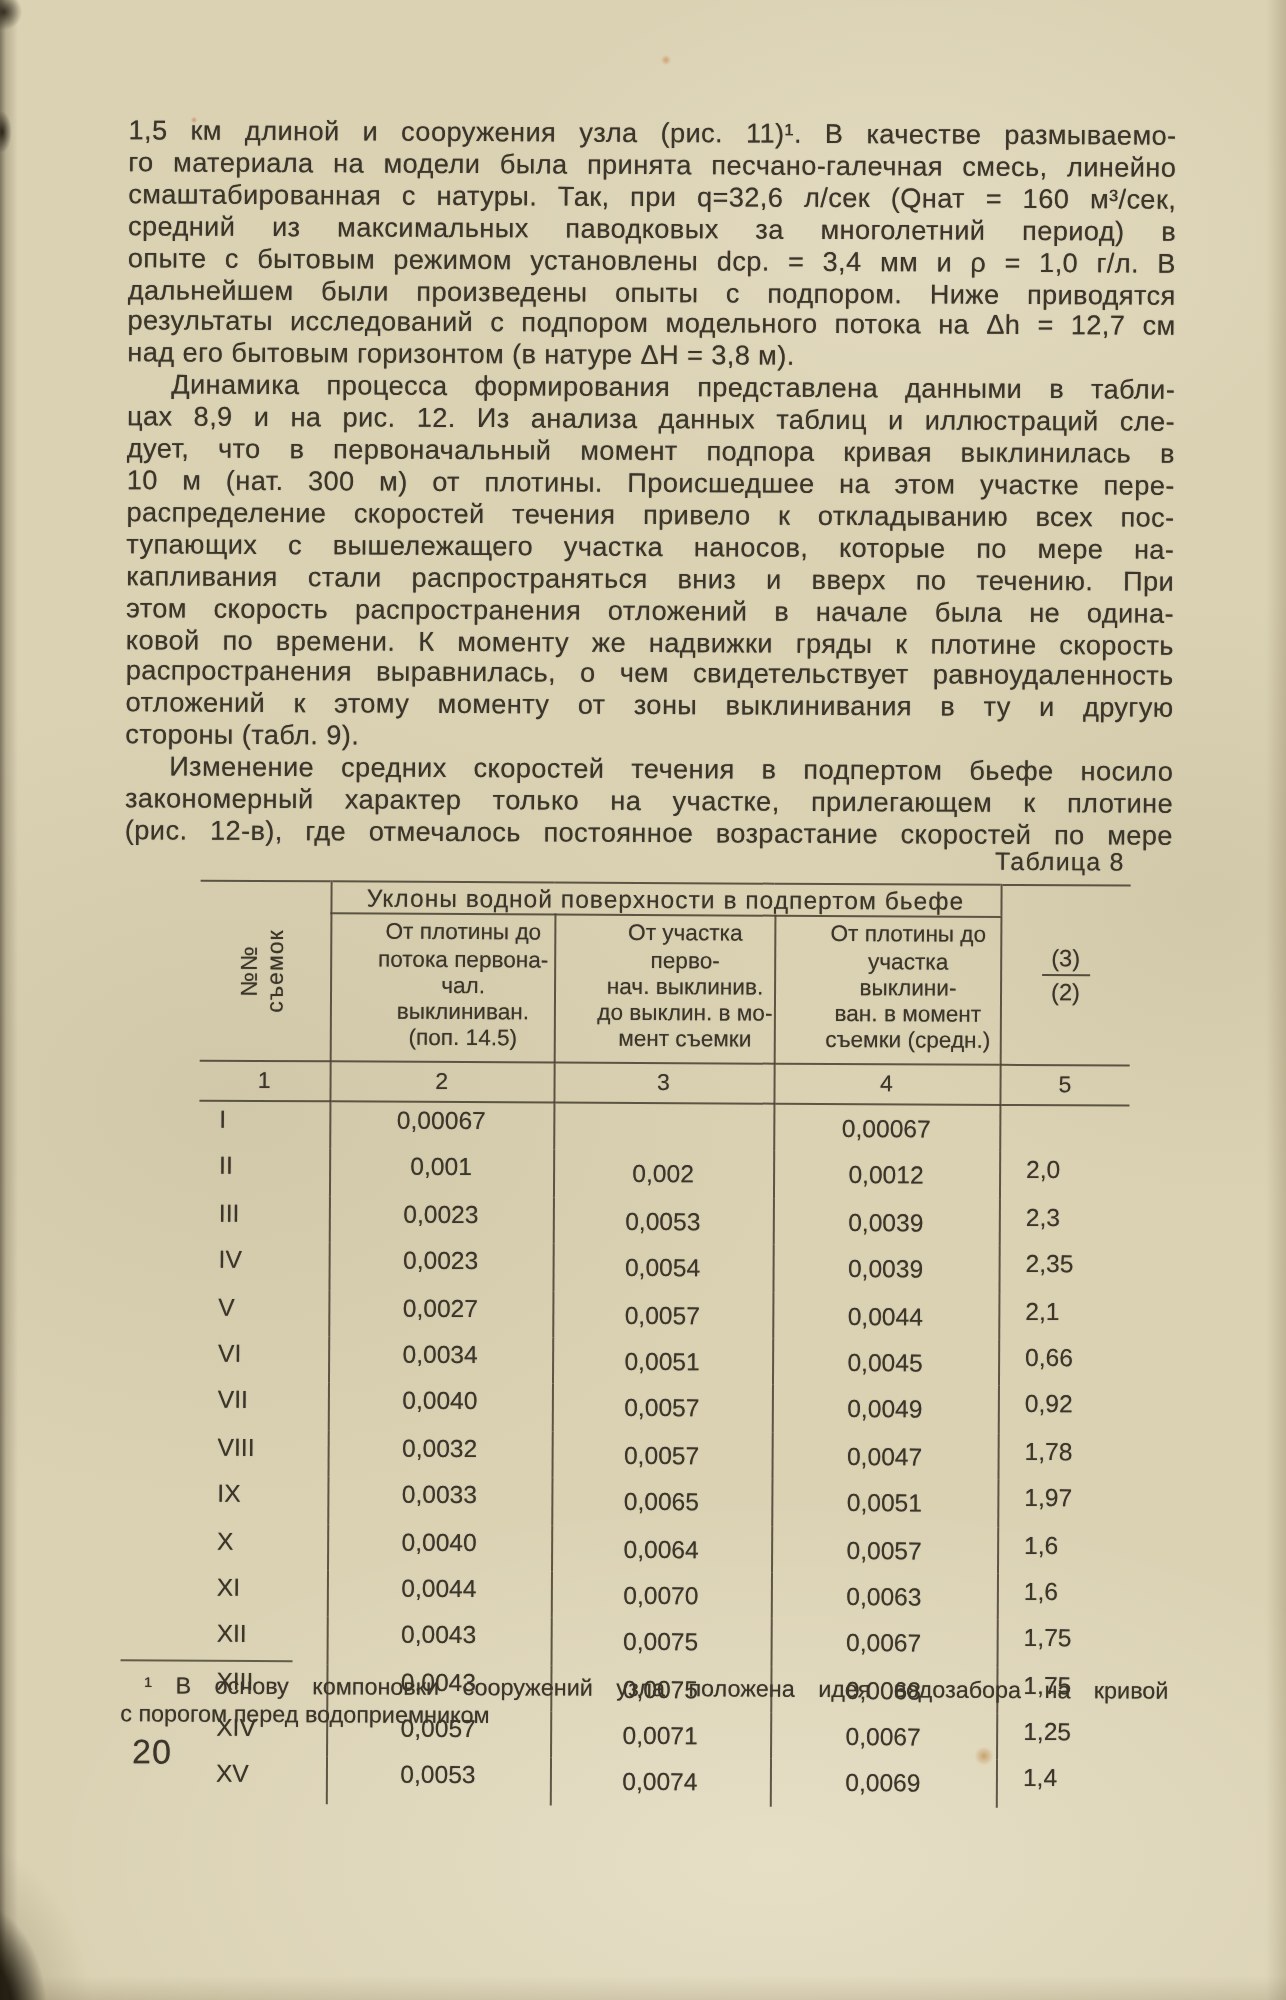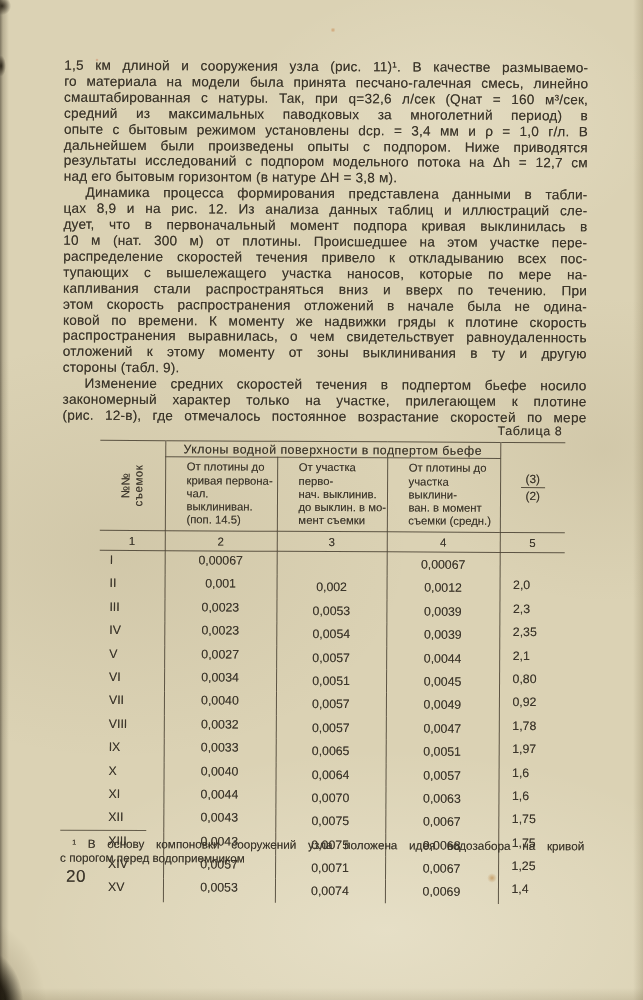--- a/index.html
+++ b/index.html
@@ -62,21 +62,21 @@
     font-size:12.3px; letter-spacing:0.5px;
     border-bottom:1px solid rgba(70,62,48,0.85);
   }
   .dtable th.rowshead, .dtable th.ratiohead {
     border-bottom:1px solid rgba(70,62,48,0.85);
     vertical-align:middle; text-align:center;
   }
   .dtable th.rowshead { border-right:1px solid rgba(70,62,48,0.85); }
   .dtable th.ratiohead { border-left:1px solid rgba(70,62,48,0.85); }
   .dtable tr.subhead th {
-    height:73px; vertical-align:middle; text-align:left;
+    height:73px; vertical-align:middle; text-align:center;
     font-size:11.3px; line-height:13.2px;
     border-bottom:1px solid rgba(70,62,48,0.85);
     padding-left:21px;
   }
   .dtable tr.subhead th.c2, .dtable tr.subhead th.c3 { border-right:1px solid rgba(70,62,48,0.85); }
   .dtable th .hline { display:block; }
   .rot {
     display:inline-block; transform:rotate(-90deg);
     font-size:11.5px; line-height:12.5px; white-space:nowrap;
   }
@@ -171,21 +171,21 @@
           <th class="ratiohead" rowspan="2">
             <span class="frac">
               <span class="num">(3)</span>
               <span class="den">(2)</span>
             </span>
           </th>
         </tr>
         <tr class="subhead">
           <th class="c2">
             <span class="hline">От плотины до</span>
-            <span class="hline">кривая первона-</span>
+            <span class="hline">потока первона-</span>
             <span class="hline">чал. выклиниван.</span>
             <span class="hline">(поп. 14.5)</span>
           </th>
           <th class="c3">
             <span class="hline">От участка перво-</span>
             <span class="hline">нач. выклинив.</span>
             <span class="hline">до выклин. в мо-</span>
             <span class="hline">мент съемки</span>
           </th>
           <th class="c4">
@@ -237,21 +237,21 @@
             <td class="c2">0,0027</td>
             <td class="c3">0,0057</td>
             <td class="c4">0,0044</td>
             <td class="c5">2,1</td>
           </tr>
           <tr>
             <td class="c1">VI</td>
             <td class="c2">0,0034</td>
             <td class="c3">0,0051</td>
             <td class="c4">0,0045</td>
-            <td class="c5">0,80</td>
+            <td class="c5">0,66</td>
           </tr>
           <tr>
             <td class="c1">VII</td>
             <td class="c2">0,0040</td>
             <td class="c3">0,0057</td>
             <td class="c4">0,0049</td>
             <td class="c5">0,92</td>
           </tr>
           <tr>
             <td class="c1">VIII</td>

